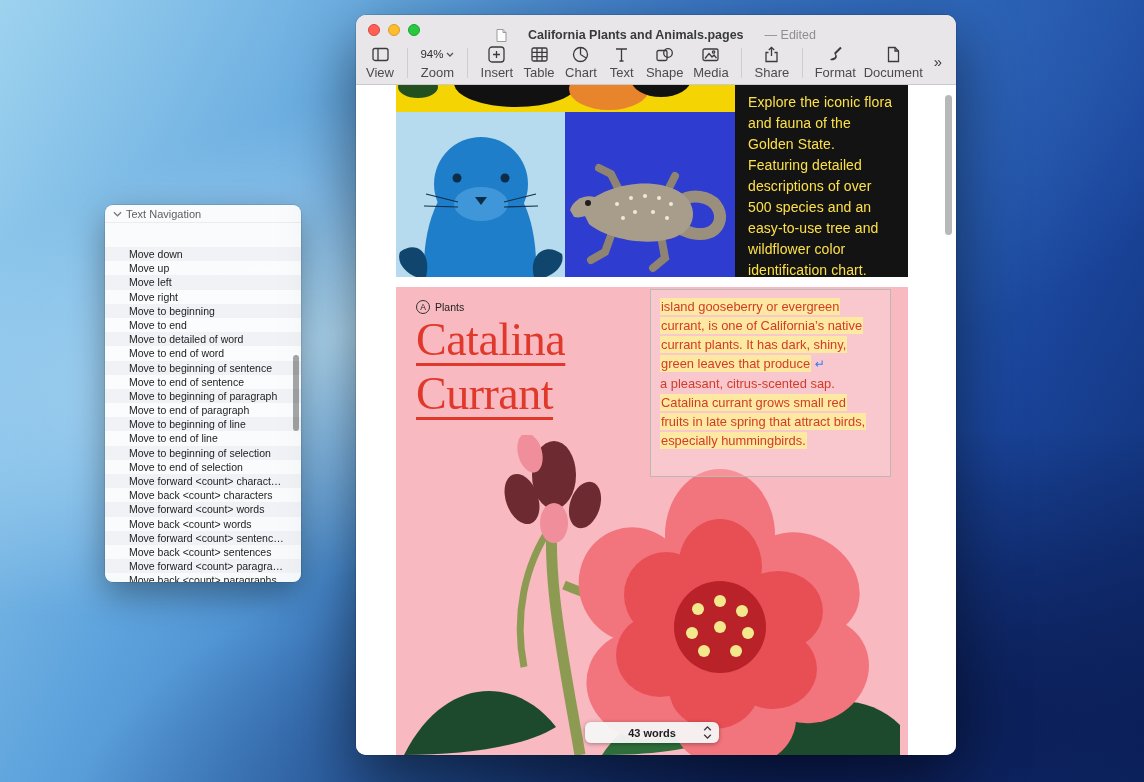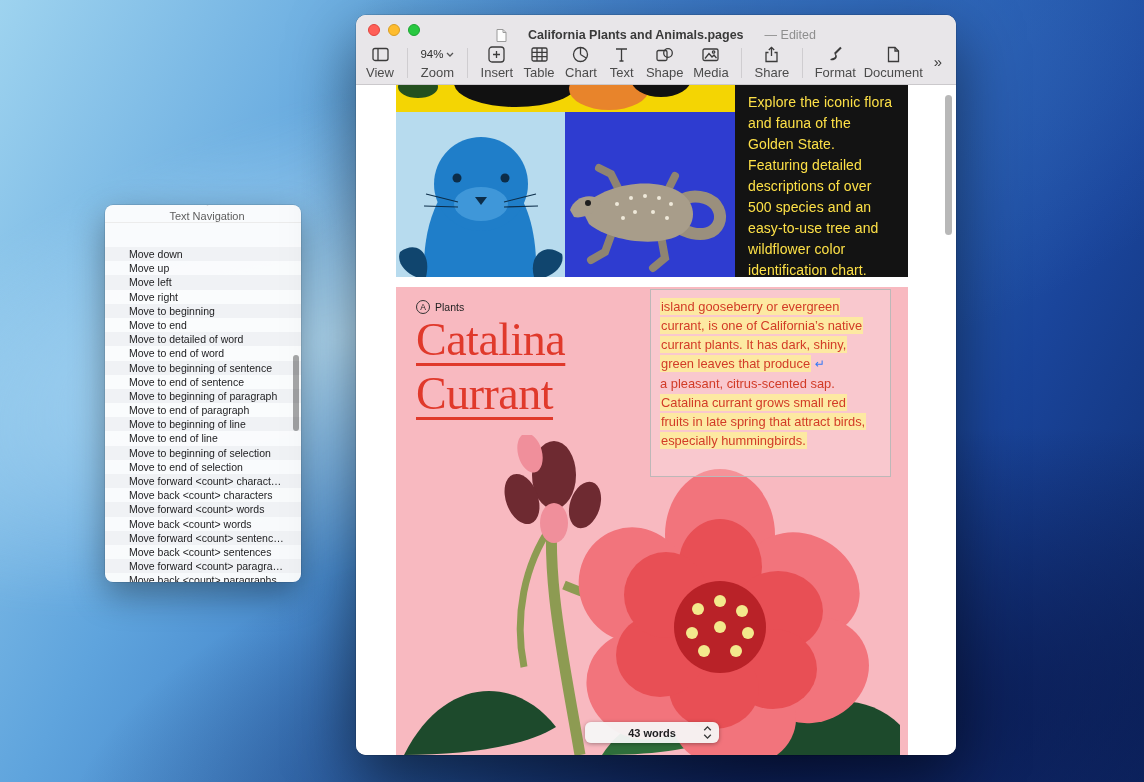--- a/index.html
+++ b/index.html
@@ -17,21 +17,21 @@
 
   
   .cw { position:absolute; left:105px; top:205px; width:196px; height:377px;
     background:rgba(253,253,253,.97); border-radius:8px; overflow:hidden;
     box-shadow:0 12px 34px rgba(0,0,0,.38), 0 0 0 0.5px rgba(0,0,0,.18); }
   .cw-titlebar { position:relative; height:22px; }
   .cw-dots { position:absolute; left:9px; top:7px; display:flex; gap:6px; }
   .cw-dot { width:8px; height:8px; border-radius:50%; background:#cdcdcd; border:0.5px solid #b5b5b5; }
   .cw-title { position:absolute; left:0; right:0; top:4px; text-align:center; font-size:11px; color:#a9a9a9; }
   .cw-section { display:flex; align-items:center; gap:4px; height:18px; padding-left:8px;
-    font-size:11px; color:#5e5e5e; border-bottom:0.5px solid #ececec;flex-direction:column; }
+    font-size:11px; color:#5e5e5e; border-bottom:0.5px solid #ececec; }
   .cw-section svg { width:9px; height:6px; }
   .cw-list { position:absolute; top:42px; left:0; right:0; bottom:0; overflow:hidden; }
   .cw-row { height:14.2px; line-height:14.2px; padding-left:24px; font-size:10.5px; color:#1c1c1e;
     white-space:nowrap; overflow:hidden; }
   .cw-row:nth-child(odd) { background:#f0f2f5; }
   .cw-scrollthumb { position:absolute; right:2px; top:150px; width:6px; height:76px;
     background:rgba(0,0,0,.34); border-radius:3px; }
 
   
   .pw { position:absolute; left:356px; top:15px; width:600px; height:740px; background:#fff;

